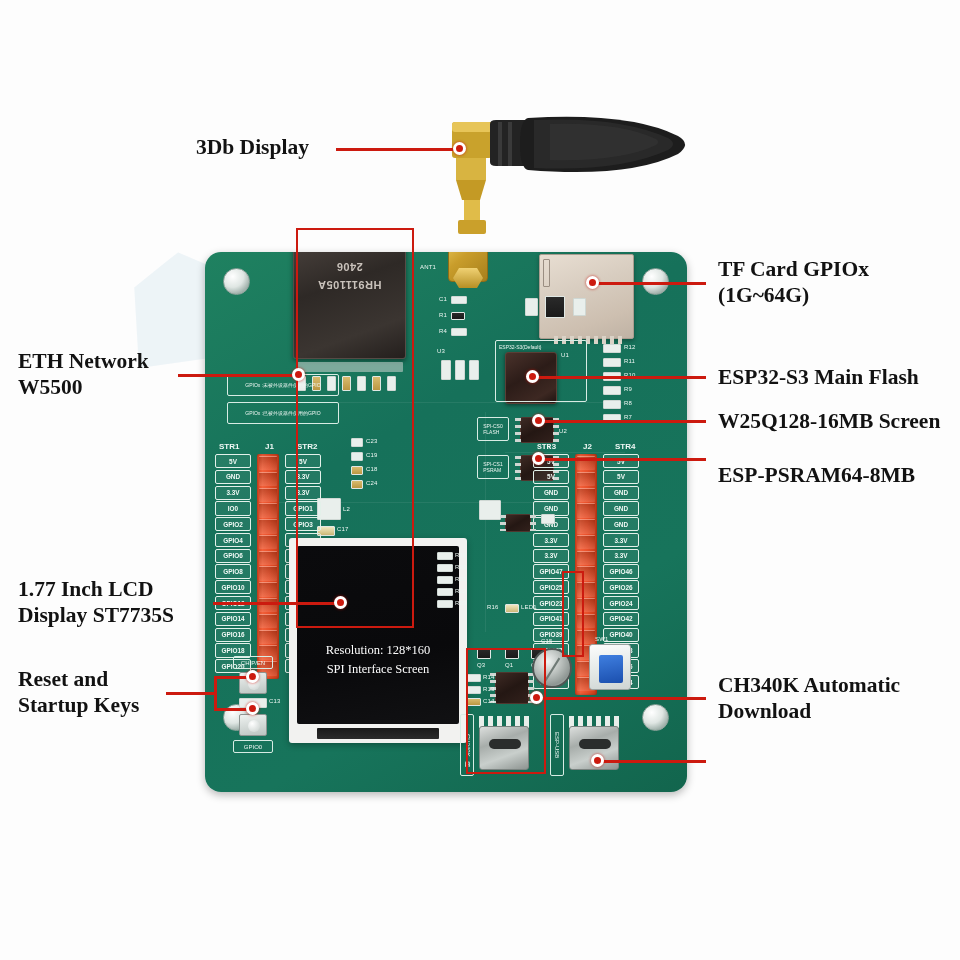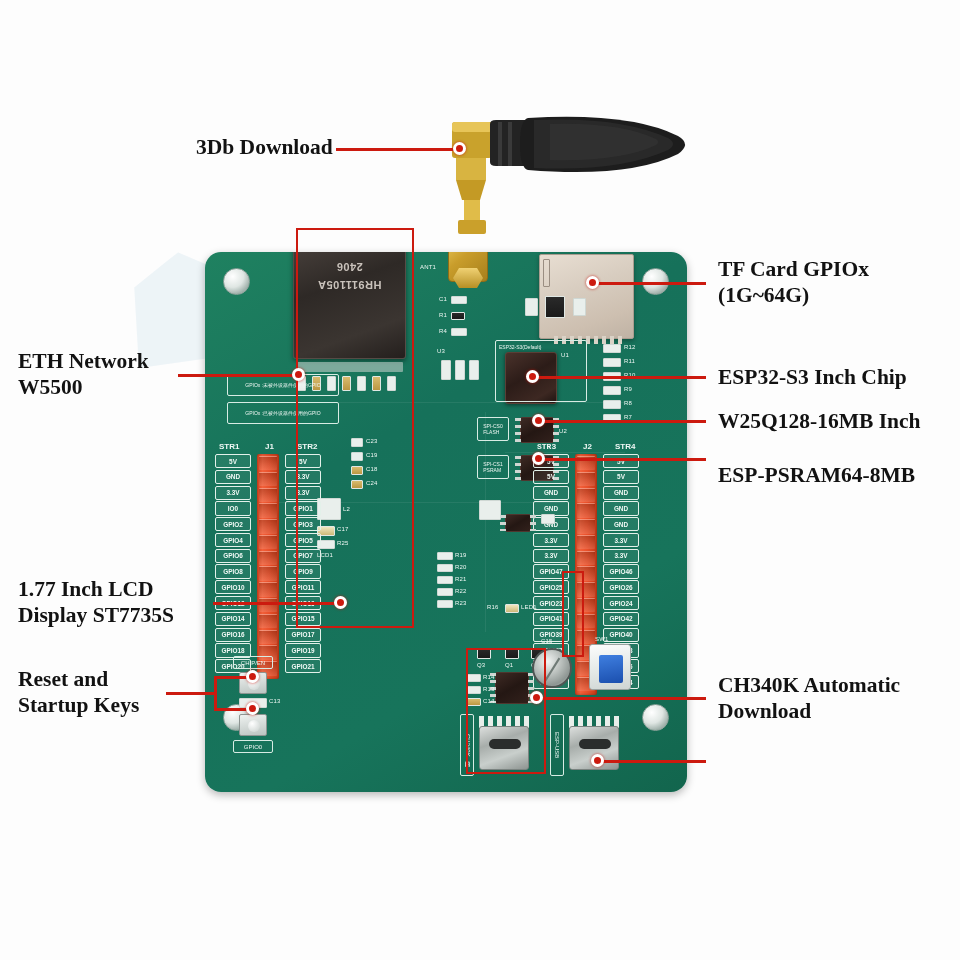--- a/index.html
+++ b/index.html
@@ -473,20 +473,29 @@
         <div class="pinpad">GPIO46</div>
         <div class="pinpad">GPIO26</div>
         <div class="pinpad">GPIO24</div>
         <div class="pinpad">GPIO42</div>
         <div class="pinpad">GPIO40</div>
         <div class="pinpad">GPIO38</div>
         <div class="pinpad">GPIO36</div>
         <div class="pinpad">GPIO34</div>
       </div>
 
+    <div class="lcd-frame">
+      <div class="lcd-screen">
+        <div class="lcd-text">
+          <div>Resolution: 128*160</div>
+          <div>SPI Interface Screen</div>
+        </div>
+      </div>
+      <div class="lcd-flex"></div>
+    </div>
 
     <div class="silk-box" style="left:28px; top:404px; width:40px; height:13px; font-size:6px;">CHIP/EN</div>
     <div class="btn-sw" style="left:34px; top:420px;"></div>
     <div class="smd wht" style="left:34px; top:446px; width:28px; height:10px;"></div>
     <div class="silk" style="left:64px; top:446px;">C13</div>
     <div class="btn-sw" style="left:34px; top:462px;"></div>
     <div class="silk-box" style="left:28px; top:488px; width:40px; height:13px; font-size:6px;">GPIO0</div>
 
     <div class="ic-pkg" style="left:300px; top:262px; width:26px; height:18px;"></div>
     <div class="smd wht" style="left:274px; top:248px; width:22px; height:20px;"></div>
@@ -584,31 +593,31 @@
 
   <div class="box-hl" style="left:466px; top:648px; width:80px; height:126px;"></div>
   <div class="lead h" style="left:536px; top:697px; width:170px;"></div>
   <div class="dot" style="left:530px; top:691px;"></div>
 
   <div class="lead h" style="left:597px; top:760px; width:109px;"></div>
   <div class="dot" style="left:591px; top:754px;"></div>
 
   <div class="box-hl" style="left:562px; top:571px; width:22px; height:86px;"></div>
 
-  <div class="label" style="left:196px; top:134px;">3Db Download</div>
+  <div class="label" style="left:196px; top:134px;">3Db Display</div>
 
   <div class="label r" style="left:718px; top:256px;">TF Card GPIOx
 (1G~64G)</div>
 
   <div class="label l" style="left:18px; top:348px;">ETH Network
 W5500</div>
 
-  <div class="label r" style="left:718px; top:364px;">ESP32-S3 Inch Chip</div>
-
-  <div class="label r" style="left:718px; top:408px;">W25Q128-16MB Inch</div>
+  <div class="label r" style="left:718px; top:364px;">ESP32-S3 Main Flash</div>
+
+  <div class="label r" style="left:718px; top:408px;">W25Q128-16MB Screen</div>
 
   <div class="label r" style="left:718px; top:462px;text-align:right;">ESP-PSRAM64-8MB</div>
 
   <div class="label l" style="left:18px; top:576px;">1.77 Inch LCD
 Display ST7735S</div>
 
   <div class="label l" style="left:18px; top:666px;">Reset and
 Startup Keys</div>
 
   <div class="label r" style="left:718px; top:672px;">CH340K Automatic

